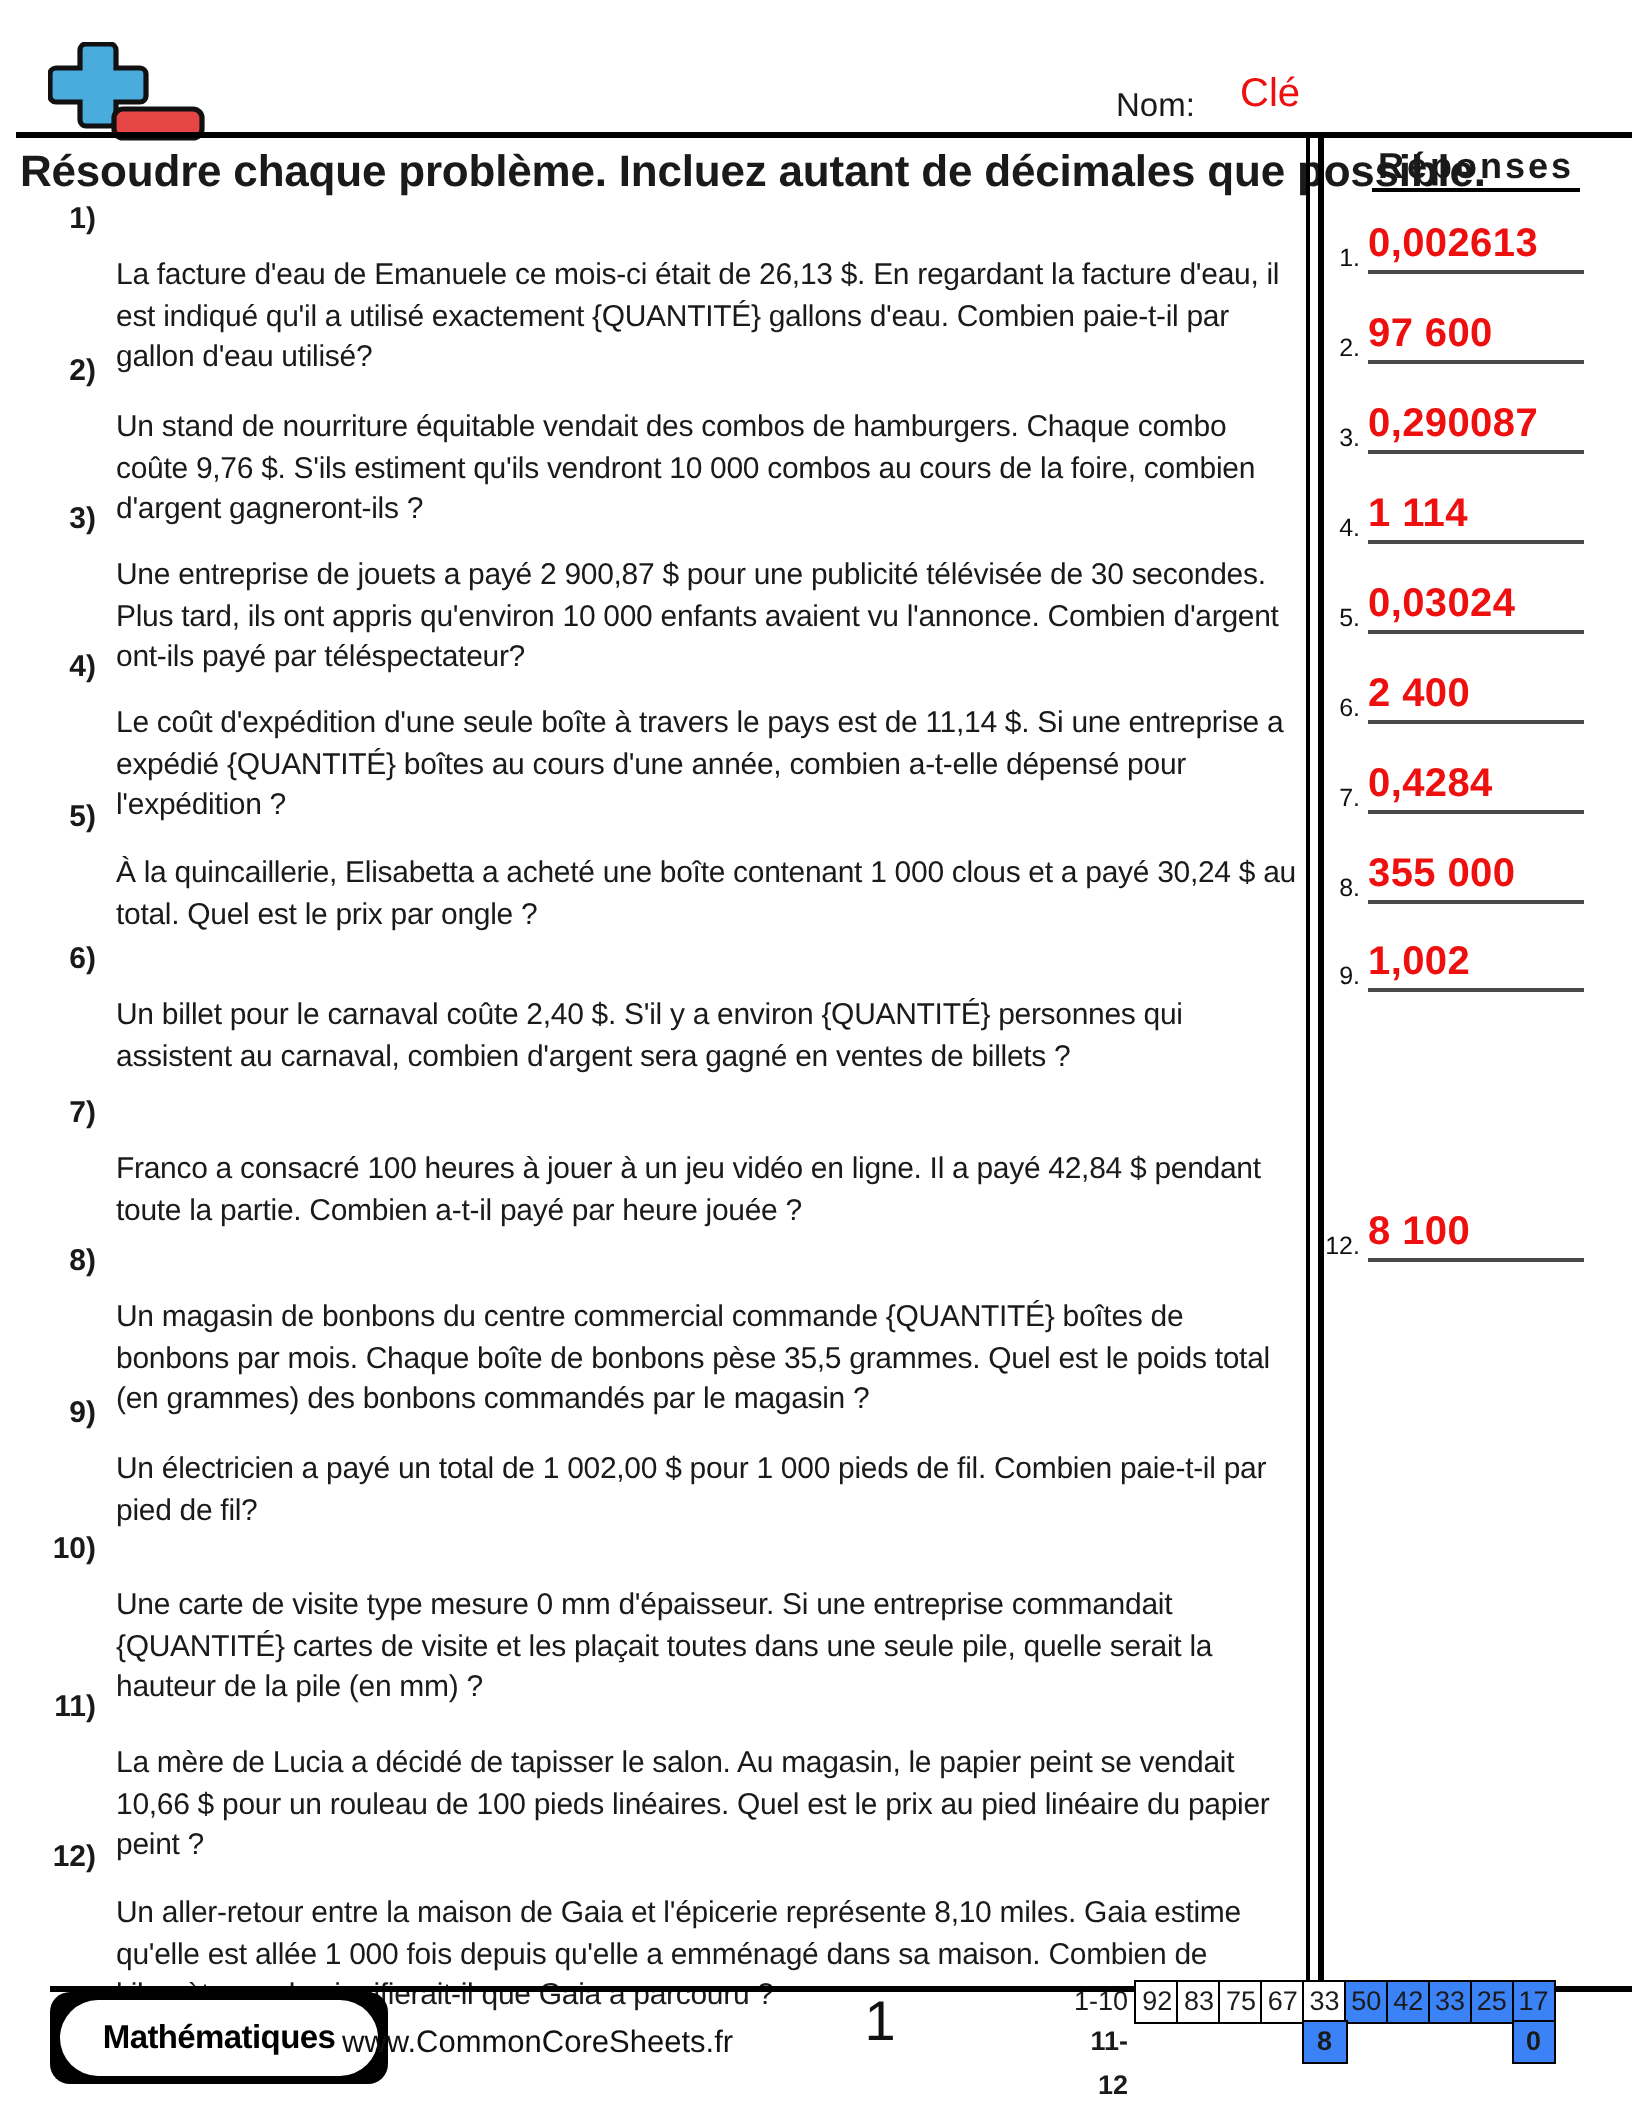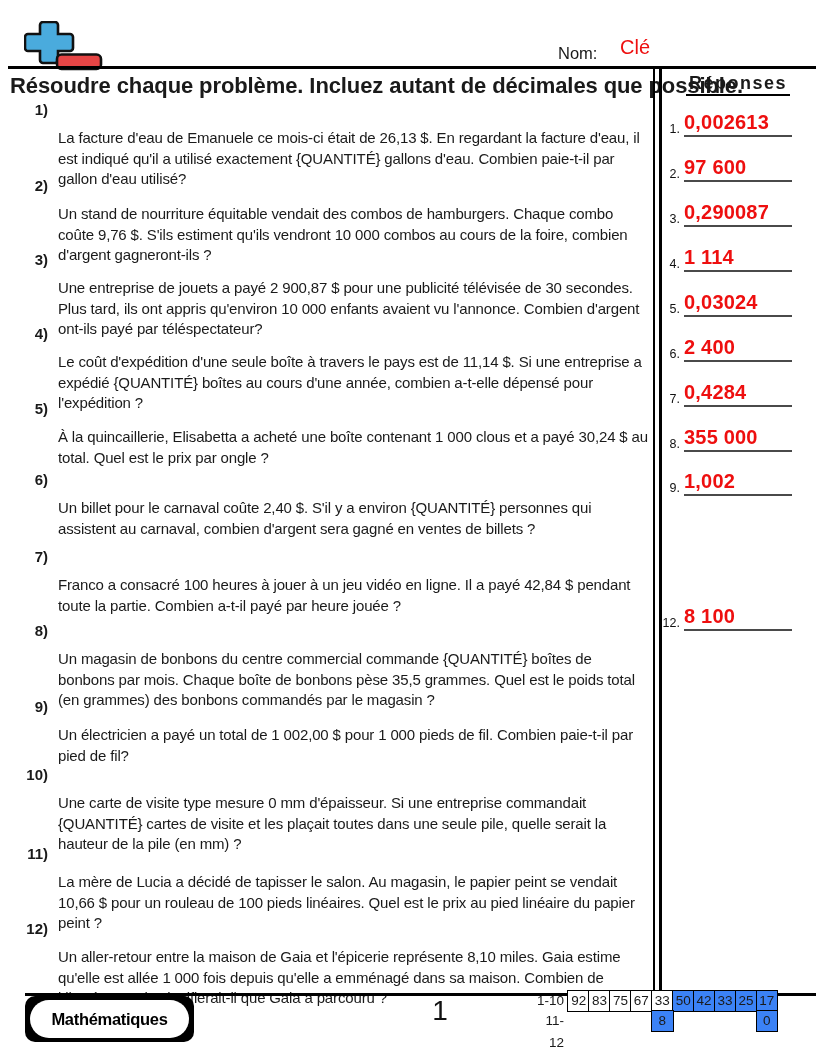--- a/index.html
+++ b/index.html
@@ -32,21 +32,21 @@
   .p-num  { position:absolute; left:0; top:0; width:48px; text-align:right; font-weight:bold; font-size:15px; line-height:20.5px; }
   .p-text { display:block; font-size:15px; line-height:20.5px; letter-spacing:-0.15px;margin-top:28px; }
   
   .footer-rule { position:absolute; left:25px; top:993px; width:791px; height:2.5px; background:#000; }
   .brand { position:absolute; left:25px; top:996px; width:169px; height:46px; background:#000; border-radius:10px; display:flex; }
   .brand-pill { flex:1; margin:4px 5px; background:#fff; border-radius:19px; display:flex; align-items:center; justify-content:center; font-weight:bold; font-size:16.5px; letter-spacing:-0.3px; color:#000; }
   .website { position:absolute; left:171px; top:1013px; font-size:15.5px; color:#111; }
   .page-num { position:absolute; left:420px; top:995px; width:40px; text-align:center; font-size:28px; color:#111; }
   .score { position:absolute; left:531px; top:990px; }
   .score-row { display:flex; align-items:stretch; height:22px;justify-content:space-between; }
-  .score-row + .score-row { margin-top:-1.6px; }
+  .score-row + .score-row { margin-top:-1.6px;font-weight:bold; }
   .score-label { width:38px; text-align:right; padding-right:5px; font-size:13.5px; line-height:22px; }
   .cell { width:22.5px; margin-left:-1.6px; border:1.6px solid #000; background:#fff; text-align:center; font-size:13.5px; line-height:19px; }
   .cell:first-of-type { margin-left:0; }
   .cell.shaded { background:#3b82f6; }
 </style>
 </head>
 <body>
 
 <div class="page">
 
@@ -153,20 +153,21 @@
   </div>
   <div class="problem" style="top:919px">
     <span class="p-num">12)</span>
     <span class="p-text">Un aller-retour entre la maison de Gaia et l'épicerie représente 8,10 miles. Gaia estime qu'elle est allée 1 000 fois depuis qu'elle a emménagé dans sa maison. Combien de kilomètres cela signifierait-il que Gaia a parcouru ?</span>
   </div>
 
   <div class="footer-rule"></div>
   <div class="brand">
     <div class="brand-pill">Mathématiques</div>
   </div>
+  <div class="website">www.CommonCoreSheets.fr</div>
   <div class="page-num">1</div>
 
   <div class="score">
     <div class="score-row">
       <span class="score-label">1-10</span>
       <span class="cell">92</span>
       <span class="cell">83</span>
       <span class="cell">75</span>
       <span class="cell">67</span>
       <span class="cell">33</span>

